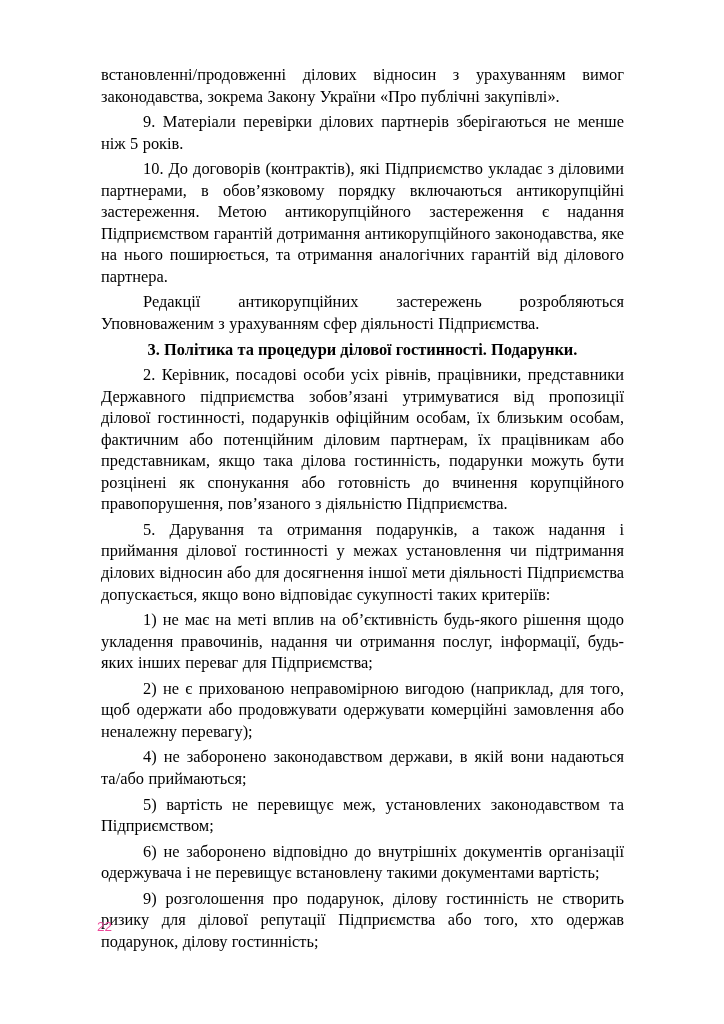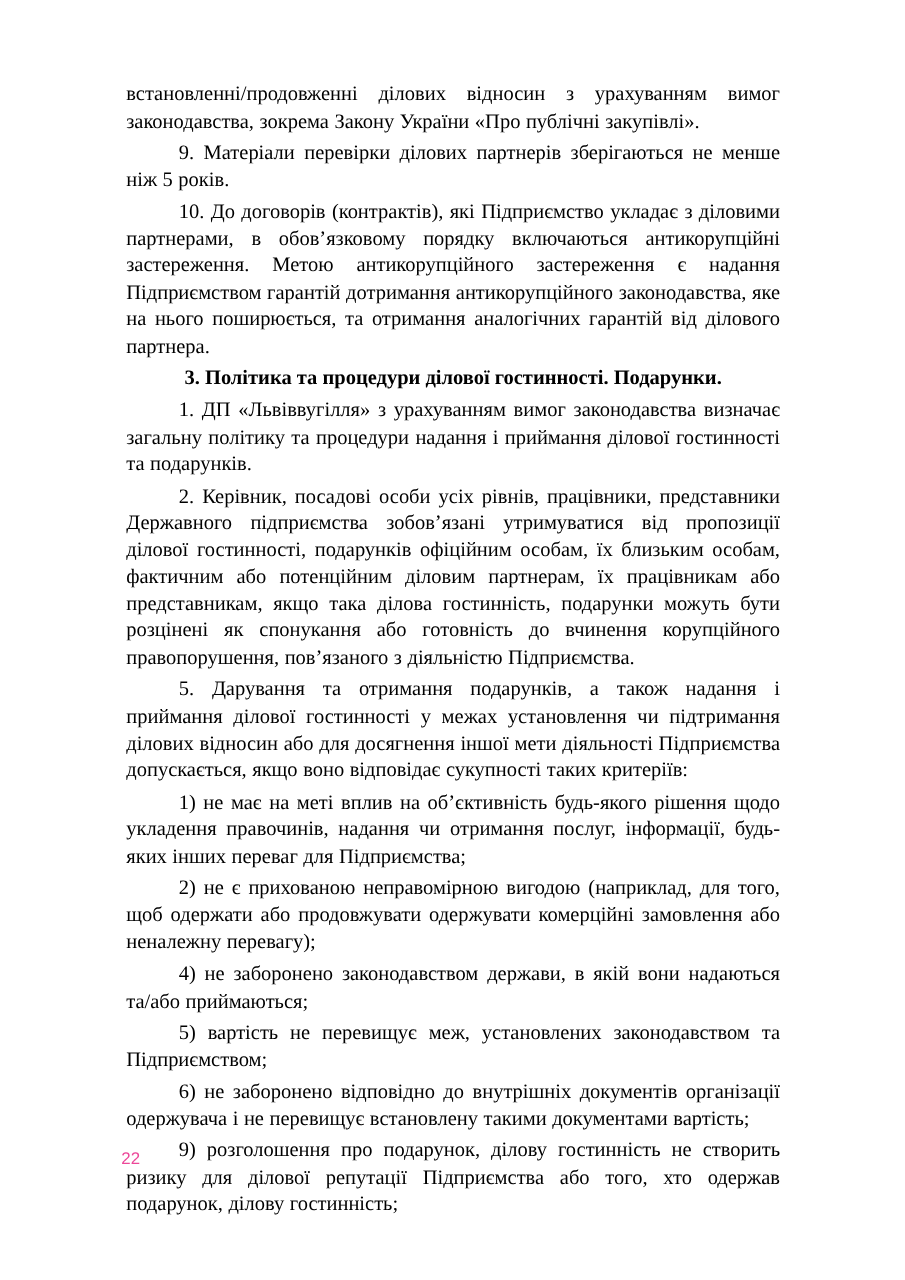--- a/index.html
+++ b/index.html
@@ -66,24 +66,24 @@
 <div class="page">
 
   <div class="content">
 
     <p class="para noindent">встановленні/продовженні ділових відносин з урахуванням вимог законодавства, зокрема Закону України «Про публічні закупівлі».</p>
 
     <p class="para indent">9. Матеріали перевірки ділових партнерів зберігаються не менше ніж 5 років.</p>
 
     <p class="para indent">10. До договорів (контрактів), які Підприємство укладає з діловими партнерами, в обов’язковому порядку включаються антикорупційні застереження. Метою антикорупційного застереження є надання Підприємством гарантій дотримання антикорупційного законодавства, яке на нього поширюється, та отримання аналогічних гарантій від ділового партнера.</p>
 
+    <p class="para indent">Редакції антикорупційних застережень розробляються Уповноваженим з урахуванням сфер діяльності Підприємства.</p>
 
     <p class="heading">3. Політика та процедури ділової гостинності. Подарунки.</p>
 
-    <p class="para indent">1. ДП «Львіввугілля» з урахуванням вимог законодавства визначає загальну політику та процедури надання і приймання ділової гостинності та подарунків.</p>
 
     <p class="para indent">2. Керівник, посадові особи усіх рівнів, працівники, представники Державного підприємства зобов’язані утримуватися від пропозиції ділової гостинності, подарунків офіційним особам, їх близьким особам, фактичним або потенційним діловим партнерам, їх працівникам або представникам, якщо така ділова гостинність, подарунки можуть бути розцінені як спонукання або готовність до вчинення корупційного правопорушення, пов’язаного з діяльністю Підприємства.</p>
 
     <p class="para indent">5. Дарування та отримання подарунків, а також надання і приймання ділової гостинності у межах установлення чи підтримання ділових відносин або для досягнення іншої мети діяльності Підприємства допускається, якщо воно відповідає сукупності таких критеріїв:</p>
 
     <p class="para indent">1) не має на меті вплив на об’єктивність будь-якого рішення щодо укладення правочинів, надання чи отримання послуг, інформації, будь-яких інших переваг для Підприємства;</p>
 
     <p class="para indent">2) не є прихованою неправомірною вигодою (наприклад, для того, щоб одержати або продовжувати одержувати комерційні замовлення або неналежну перевагу);</p>
 
 

